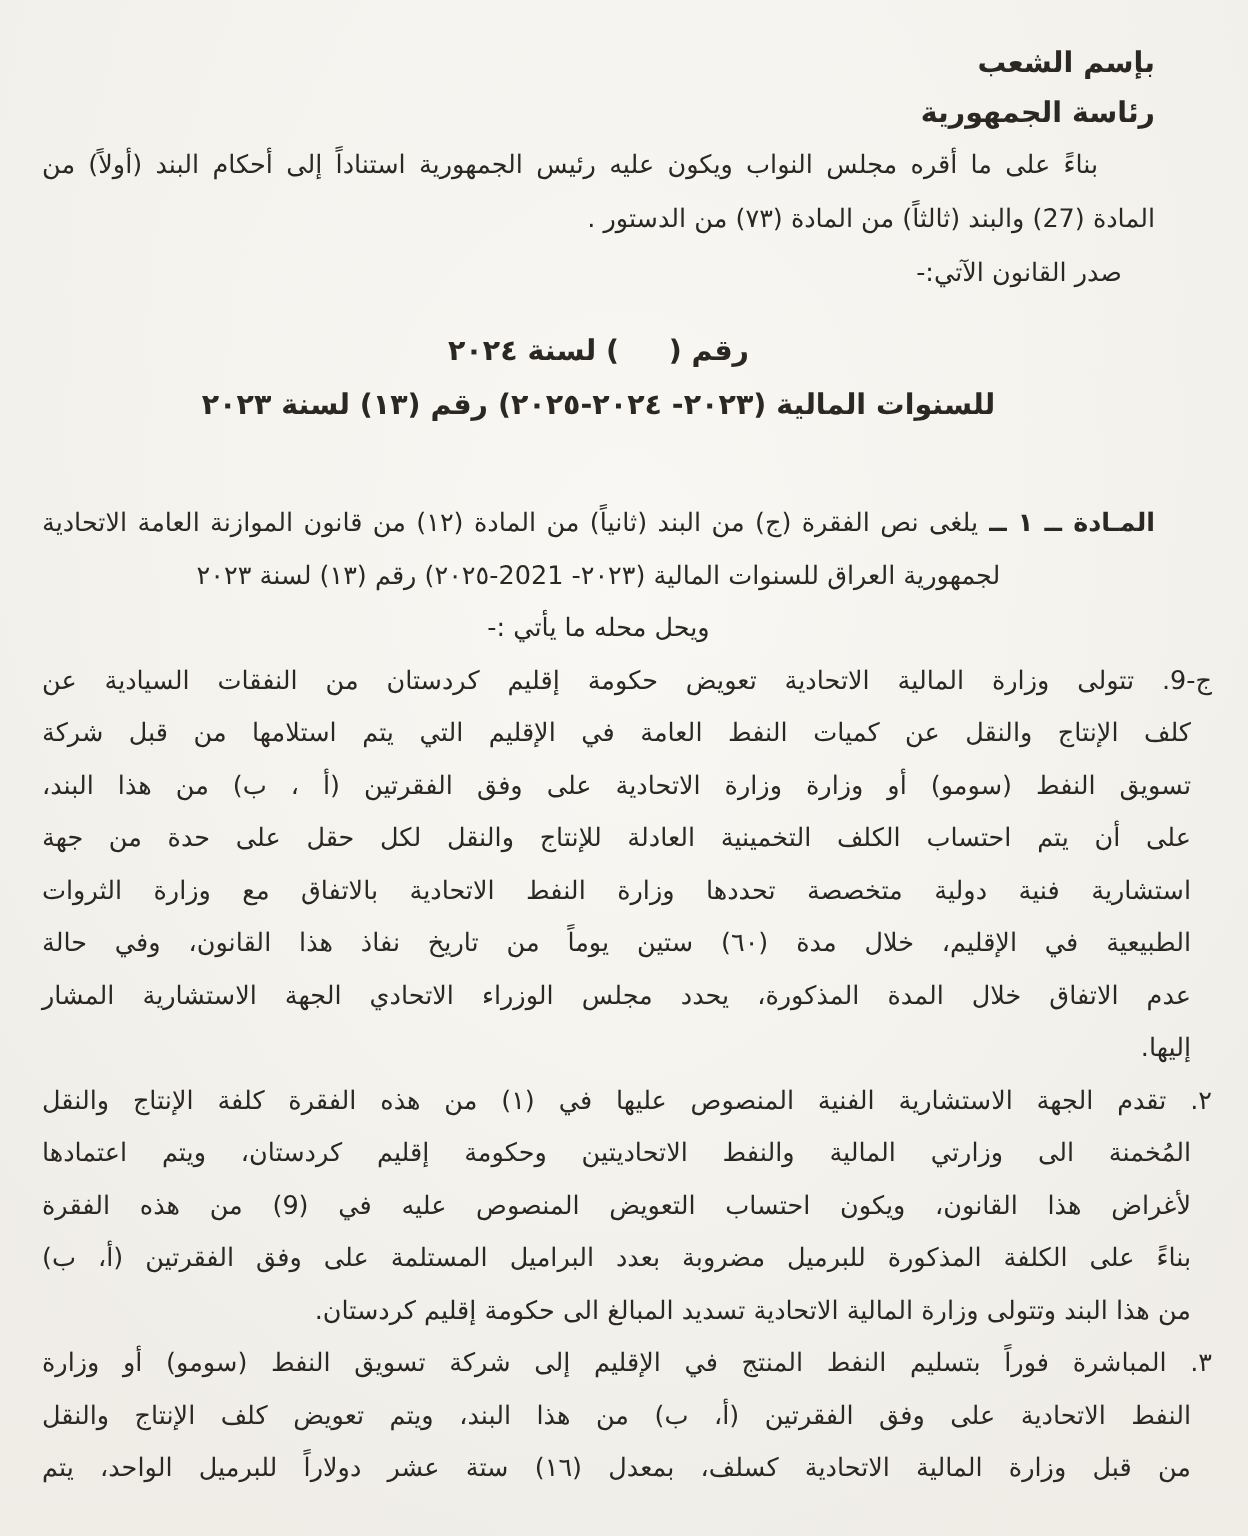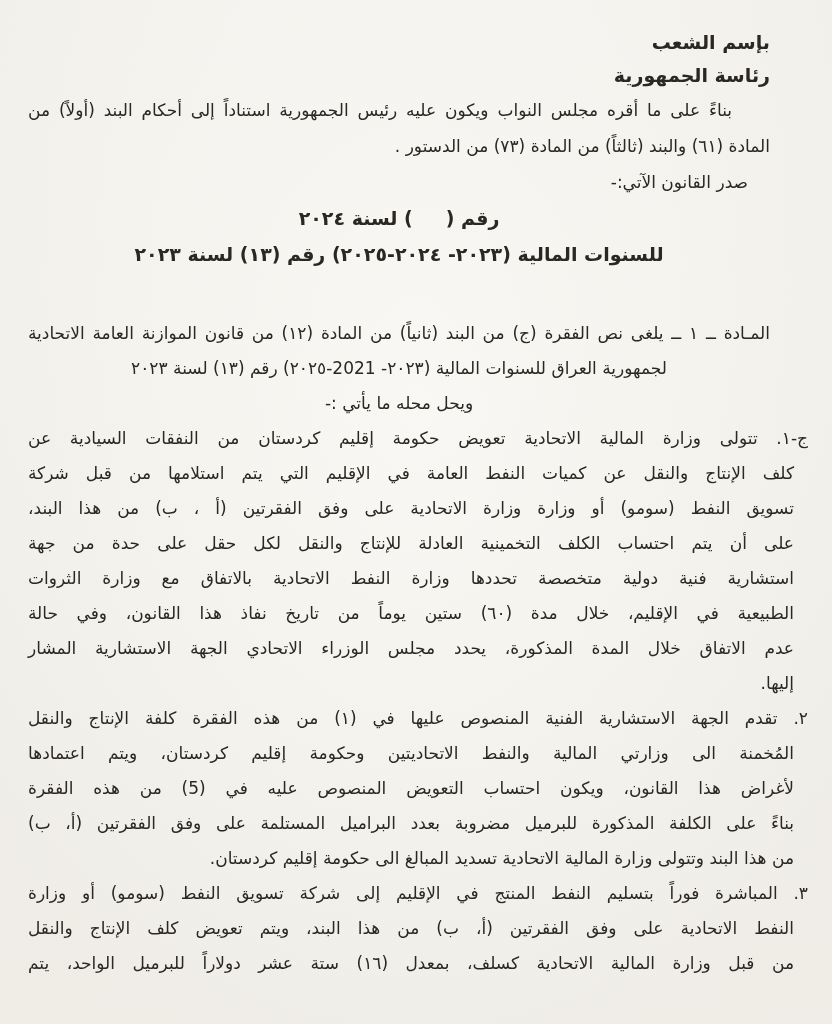--- a/index.html
+++ b/index.html
@@ -46,28 +46,28 @@
   }
   .indent-first { text-indent: 38px; }
   .indent-small { text-indent: 22px; }
   
   .title-line {
     font-weight: bold;
     font-size: 19px;
     line-height: 36px;
     text-align: center;
   }
-  .title-block { margin-top: 0; }
+  .title-block { margin-top: 16px; }
   
   .article-block { margin-top: 44px; }
   .article-line {
     font-size: 17px;
     line-height: 35px;
   }
-  .article-label { font-weight: normal; }
+  .article-label { font-weight: bold; }
   .cl { text-align: center; }
   
   .clause {
     margin-left: 0;
     margin-right: -24px;
   }
   .clause-line {
     font-size: 17px;
     line-height: 35px;
   }
@@ -75,52 +75,52 @@
 </style>
 </head>
 <body>
 
 <div class="page">
 
   <div class="hdr-line">بإسم الشعب</div>
   <div class="hdr-line">رئاسة الجمهورية</div>
 
   <div class="preamble-line jl indent-first">بناءً على ما أقره مجلس النواب ويكون عليه رئيس الجمهورية استناداً إلى أحكام البند (أولاً) من</div>
-  <div class="preamble-line rl">المادة (٦١) والبند (ثالثاً) من المادة (٧٣) من الدستور .</div>
+  <div class="preamble-line rl">المادة (27) والبند (ثالثاً) من المادة (٧٣) من الدستور .</div>
   <div class="preamble-line rl indent-small">صدر القانون الآتي:-</div>
 
   <div class="title-block">
     <div class="title-line">رقم (&nbsp;&nbsp;&nbsp;&nbsp;&nbsp;) لسنة ٢٠٢٤</div>
     <div class="title-line">للسنوات المالية (٢٠٢٣- ٢٠٢٤-٢٠٢٥) رقم (١٣) لسنة ٢٠٢٣</div>
   </div>
 
   <div class="article-block">
     <div class="article-line jl">
       <span class="article-label">المـادة ــ ١ ــ </span>
       <span>يلغى نص الفقرة (ج) من البند (ثانياً) من المادة (١٢) من قانون الموازنة العامة الاتحادية</span>
     </div>
     <div class="article-line cl">لجمهورية العراق للسنوات المالية (٢٠٢٣- 2021-٢٠٢٥) رقم (١٣) لسنة ٢٠٢٣</div>
     <div class="article-line cl">ويحل محله ما يأتي :-</div>
   </div>
 
   <div class="clause">
-    <div class="clause-line jl first">ج-١. تتولى وزارة المالية الاتحادية تعويض حكومة إقليم كردستان من النفقات السيادية عن</div>
+    <div class="clause-line jl first">ج-9. تتولى وزارة المالية الاتحادية تعويض حكومة إقليم كردستان من النفقات السيادية عن</div>
     <div class="clause-line jl">كلف الإنتاج والنقل عن كميات النفط العامة في الإقليم التي يتم استلامها من قبل شركة</div>
     <div class="clause-line jl">تسويق النفط (سومو) أو وزارة وزارة الاتحادية على وفق الفقرتين (أ ، ب) من هذا البند،</div>
     <div class="clause-line jl">على أن يتم احتساب الكلف التخمينية العادلة للإنتاج والنقل لكل حقل على حدة من جهة</div>
     <div class="clause-line jl">استشارية فنية دولية متخصصة تحددها وزارة النفط الاتحادية بالاتفاق مع وزارة الثروات</div>
     <div class="clause-line jl">الطبيعية في الإقليم، خلال مدة (٦٠) ستين يوماً من تاريخ نفاذ هذا القانون، وفي حالة</div>
     <div class="clause-line jl">عدم الاتفاق خلال المدة المذكورة، يحدد مجلس الوزراء الاتحادي الجهة الاستشارية المشار</div>
     <div class="clause-line rl">إليها.</div>
   </div>
 
   <div class="clause">
     <div class="clause-line jl first">٢. تقدم الجهة الاستشارية الفنية المنصوص عليها في (١) من هذه الفقرة كلفة الإنتاج والنقل</div>
     <div class="clause-line jl">المُخمنة الى وزارتي المالية والنفط الاتحاديتين وحكومة إقليم كردستان، ويتم اعتمادها</div>
-    <div class="clause-line jl">لأغراض هذا القانون، ويكون احتساب التعويض المنصوص عليه في (5) من هذه الفقرة</div>
+    <div class="clause-line jl">لأغراض هذا القانون، ويكون احتساب التعويض المنصوص عليه في (9) من هذه الفقرة</div>
     <div class="clause-line jl">بناءً على الكلفة المذكورة للبرميل مضروبة بعدد البراميل المستلمة على وفق الفقرتين (أ، ب)</div>
     <div class="clause-line rl">من هذا البند وتتولى وزارة المالية الاتحادية تسديد المبالغ الى حكومة إقليم كردستان.</div>
   </div>
 
   <div class="clause">
     <div class="clause-line jl first">٣. المباشرة فوراً بتسليم النفط المنتج في الإقليم إلى شركة تسويق النفط (سومو) أو وزارة</div>
     <div class="clause-line jl">النفط الاتحادية على وفق الفقرتين (أ، ب) من هذا البند، ويتم تعويض كلف الإنتاج والنقل</div>
     <div class="clause-line jl">من قبل وزارة المالية الاتحادية كسلف، بمعدل (١٦) ستة عشر دولاراً للبرميل الواحد، يتم</div>
   </div>
 

